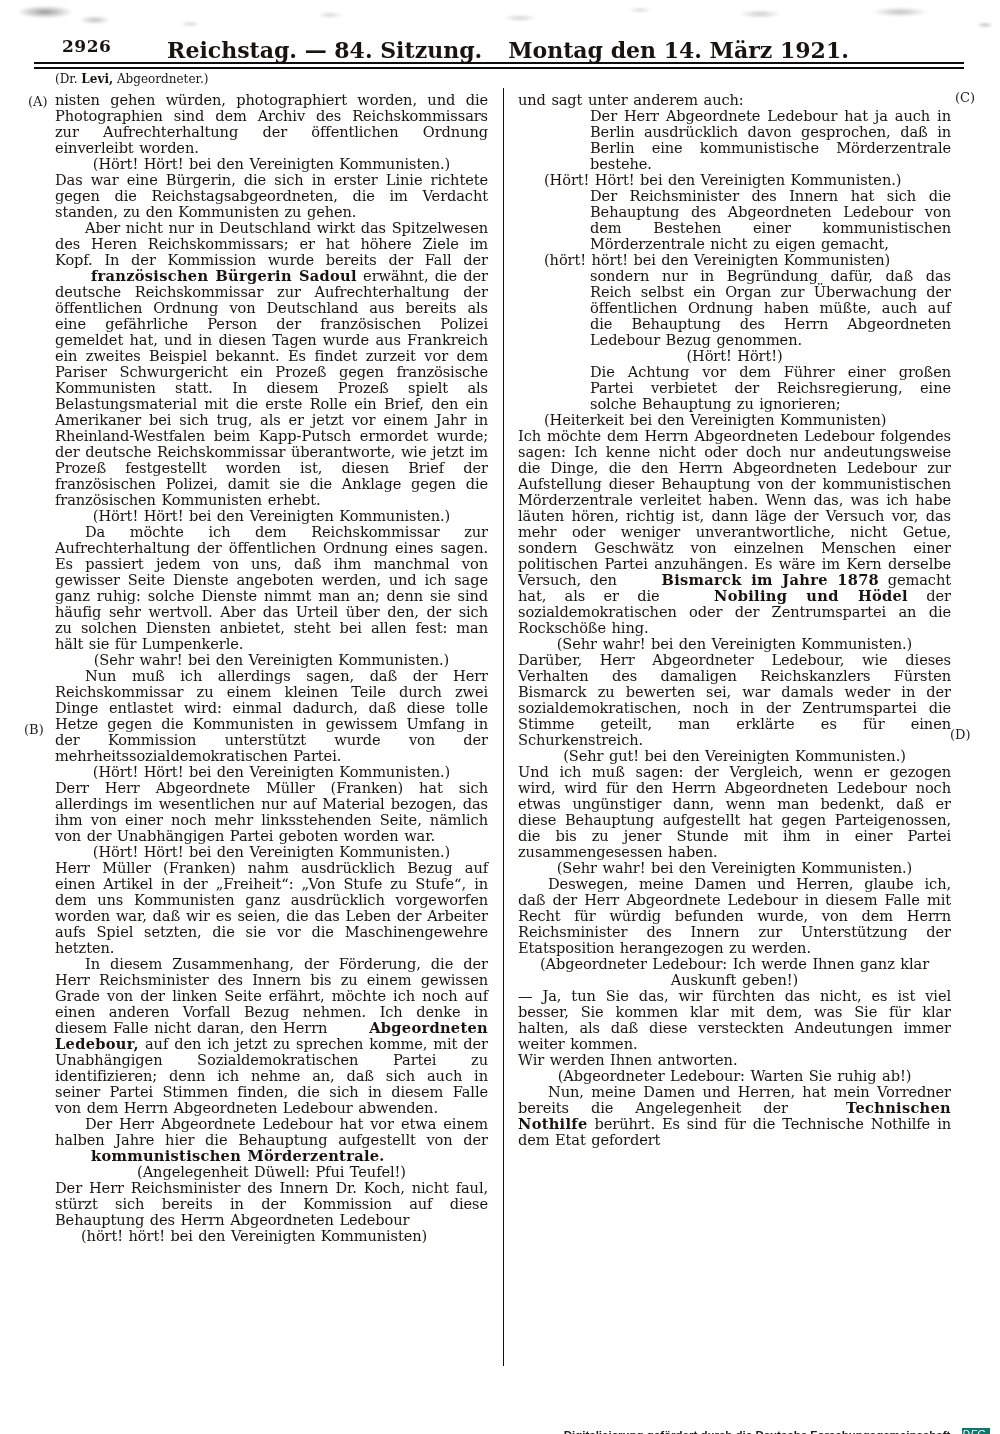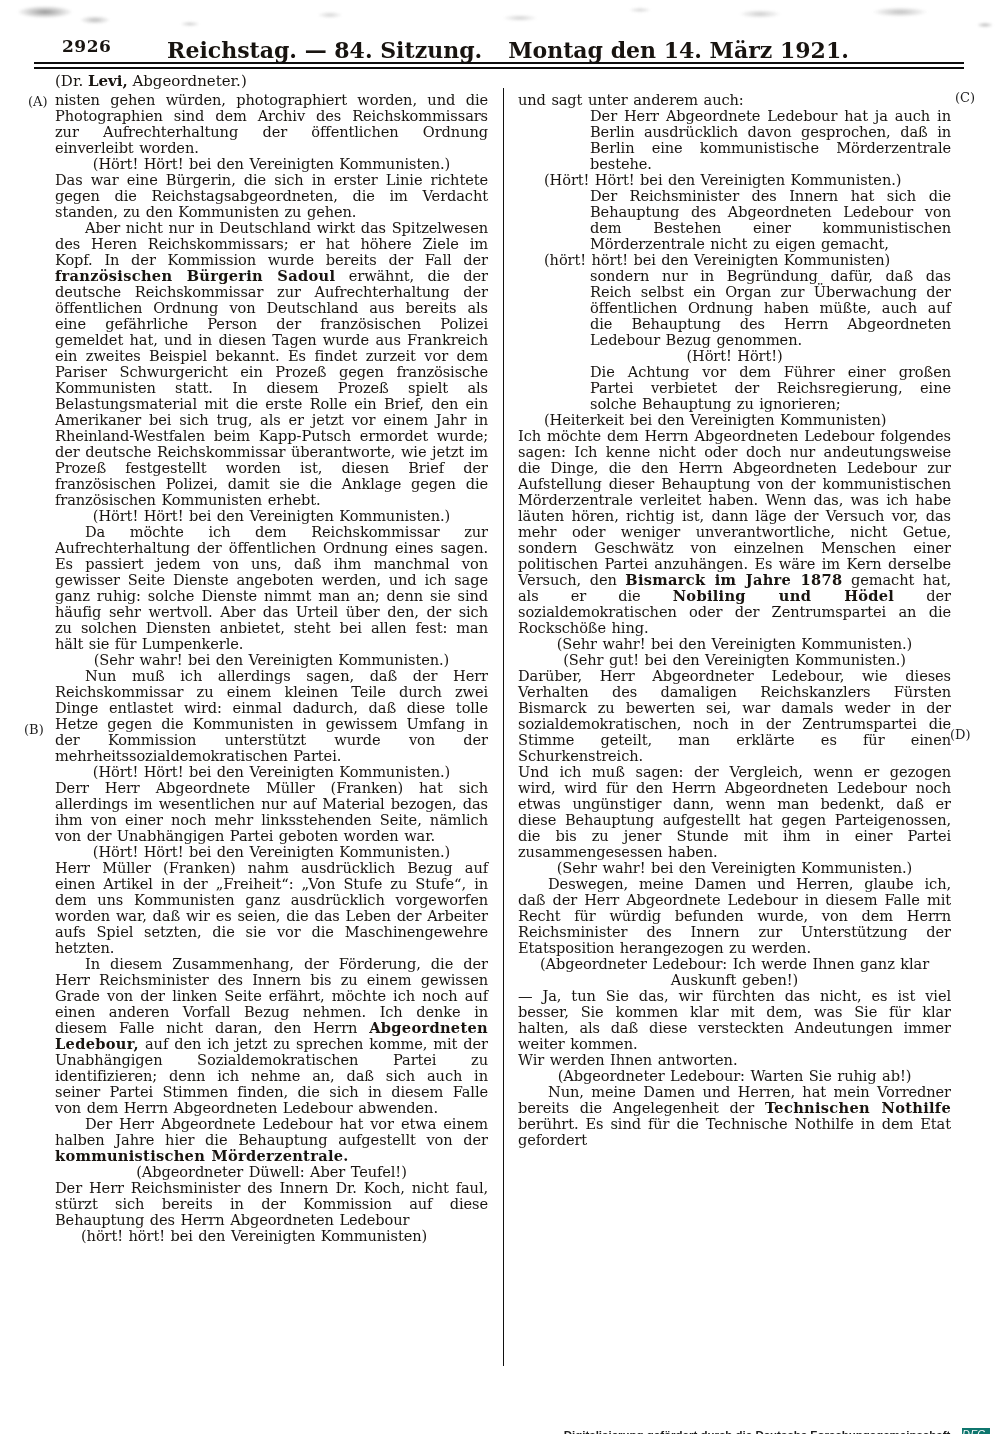--- a/index.html
+++ b/index.html
@@ -36,42 +36,42 @@
   .header-title{
     position:absolute;left:0;width:1000px;top:1px;text-align:center;
     font-size:22px;font-weight:bold;
   }
   .header-title .gap{display:inline-block;width:26px;}
   .double-rule{
     position:absolute;left:34px;top:62px;width:930px;height:3px;
     border-top:2px solid #0c0c0c;border-bottom:2px solid #0c0c0c;
   }
   .speaker-note{
-    position:absolute;left:55px;top:72px;font-size:15px;
+    position:absolute;left:55px;top:72px;font-size:12px;
   }
   .columns{
     position:absolute;left:55px;top:92px;width:896px;
     display:flex;
   }
   .col{width:440px;}
   .col-left{margin-right:16px;}
   .col-right{margin-left:14px;}
   .col-divider{
     position:absolute;left:448px;top:-4px;height:1278px;width:1px;
     background:#111;
   }
   .columns-wrap{position:relative;}
   .para{
     margin:0;
     font-size:14.6px;line-height:16px;
     text-align:justify;
     letter-spacing:-0.1px;
     word-spacing:1px;
   }
-  .para b{letter-spacing:.3px;}
+  .para b{letter-spacing:.3px;margin-left:36px;}
   .body-indent{text-indent:30px;}
   .interjection{text-align:center;text-indent:0;}
   .interjection-left{text-align:left;text-indent:26px;}
   .quote{margin-left:72px;}
   .margin-marker{
     position:absolute;font-size:13px;color:#1c1c1c;
     font-family:"DejaVu Serif","Liberation Serif",serif;
   }
   #marker-a{left:28px;top:94px;}
   #marker-b{left:24px;top:722px;}
@@ -120,39 +120,39 @@
         <p class="para interjection">(Hört! Hört! bei den Vereinigten Kommunisten.)</p>
         <p class="para body-indent">Da möchte ich dem Reichskommissar zur Aufrechterhaltung der öffentlichen Ordnung eines sagen. Es passiert jedem von uns, daß ihm manchmal von gewisser Seite Dienste angeboten werden, und ich sage ganz ruhig: solche Dienste nimmt man an; denn sie sind häufig sehr wertvoll. Aber das Urteil über den, der sich zu solchen Diensten anbietet, steht bei allen fest: man hält sie für Lumpenkerle.</p>
         <p class="para interjection">(Sehr wahr! bei den Vereinigten Kommunisten.)</p>
         <p class="para body-indent">Nun muß ich allerdings sagen, daß der Herr Reichskommissar zu einem kleinen Teile durch zwei Dinge entlastet wird: einmal dadurch, daß diese tolle Hetze gegen die Kommunisten in gewissem Umfang in der Kommission unterstützt wurde von der mehrheitssozialdemokratischen Partei.</p>
         <p class="para interjection">(Hört! Hört! bei den Vereinigten Kommunisten.)</p>
         <p class="para body">Derr Herr Abgeordnete Müller (Franken) hat sich allerdings im wesentlichen nur auf Material bezogen, das ihm von einer noch mehr linksstehenden Seite, nämlich von der Unabhängigen Partei geboten worden war.</p>
         <p class="para interjection">(Hört! Hört! bei den Vereinigten Kommunisten.)</p>
         <p class="para body">Herr Müller (Franken) nahm ausdrücklich Bezug auf einen Artikel in der „Freiheit“: „Von Stufe zu Stufe“, in dem uns Kommunisten ganz ausdrücklich vorgeworfen worden war, daß wir es seien, die das Leben der Arbeiter aufs Spiel setzten, die sie vor die Maschinengewehre hetzten.</p>
         <p class="para body-indent">In diesem Zusammenhang, der Förderung, die der Herr Reichsminister des Innern bis zu einem gewissen Grade von der linken Seite erfährt, möchte ich noch auf einen anderen Vorfall Bezug nehmen. Ich denke in diesem Falle nicht daran, den Herrn <b>Abgeordneten Ledebour,</b> auf den ich jetzt zu sprechen komme, mit der Unabhängigen Sozialdemokratischen Partei zu identifizieren; denn ich nehme an, daß sich auch in seiner Partei Stimmen finden, die sich in diesem Falle von dem Herrn Abgeordneten Ledebour abwenden.</p>
         <p class="para body-indent">Der Herr Abgeordnete Ledebour hat vor etwa einem halben Jahre hier die Behauptung aufgestellt von der <b>kommunistischen Mörderzentrale.</b></p>
-        <p class="para interjection">(Abgeordneter Düwell: Aber Teufel!)</p>
+        <p class="para interjection">(Angelegenheit Düwell: Pfui Teufel!)</p>
         <p class="para body">Der Herr Reichsminister des Innern Dr. Koch, nicht faul, stürzt sich bereits in der Kommission auf diese Behauptung des Herrn Abgeordneten Ledebour</p>
         <p class="para interjection-left">(hört! hört! bei den Vereinigten Kommunisten)</p>
       </div>
     <div class="col-divider"></div>
     <div class="col col-right">
         <p class="para body">und sagt unter anderem auch:</p>
         <p class="para quote">Der Herr Abgeordnete Ledebour hat ja auch in Berlin ausdrücklich davon gesprochen, daß in Berlin eine kommunistische Mörderzentrale bestehe.</p>
         <p class="para interjection-left">(Hört! Hört! bei den Vereinigten Kommunisten.)</p>
         <p class="para quote">Der Reichsminister des Innern hat sich die Behauptung des Abgeordneten Ledebour von dem Bestehen einer kommunistischen Mörderzentrale nicht zu eigen gemacht,</p>
         <p class="para interjection-left">(hört! hört! bei den Vereinigten Kommunisten)</p>
         <p class="para quote">sondern nur in Begründung dafür, daß das Reich selbst ein Organ zur Überwachung der öffentlichen Ordnung haben müßte, auch auf die Behauptung des Herrn Abgeordneten Ledebour Bezug genommen.</p>
         <p class="para interjection">(Hört! Hört!)</p>
         <p class="para quote">Die Achtung vor dem Führer einer großen Partei verbietet der Reichsregierung, eine solche Behauptung zu ignorieren;</p>
         <p class="para interjection-left">(Heiterkeit bei den Vereinigten Kommunisten)</p>
         <p class="para body">Ich möchte dem Herrn Abgeordneten Ledebour folgendes sagen: Ich kenne nicht oder doch nur andeutungsweise die Dinge, die den Herrn Abgeordneten Ledebour zur Aufstellung dieser Behauptung von der kommunistischen Mörderzentrale verleitet haben. Wenn das, was ich habe läuten hören, richtig ist, dann läge der Versuch vor, das mehr oder weniger unverantwortliche, nicht Getue, sondern Geschwätz von einzelnen Menschen einer politischen Partei anzuhängen. Es wäre im Kern derselbe Versuch, den <b>Bismarck im Jahre 1878</b> gemacht hat, als er die <b>Nobiling und Hödel</b> der sozialdemokratischen oder der Zentrumspartei an die Rockschöße hing.</p>
         <p class="para interjection">(Sehr wahr! bei den Vereinigten Kommunisten.)</p>
+        <p class="para body">Darüber, Herr Abgeordneter Ledebour, wie dieses Verhalten des damaligen Reichskanzlers Fürsten Bismarck zu bewerten sei, war damals weder in der sozialdemokratischen, noch in der Zentrumspartei die Stimme geteilt, man erklärte es für einen Schurkenstreich.</p>
         <p class="para interjection">(Sehr gut! bei den Vereinigten Kommunisten.)</p>
-        <p class="para body">Darüber, Herr Abgeordneter Ledebour, wie dieses Verhalten des damaligen Reichskanzlers Fürsten Bismarck zu bewerten sei, war damals weder in der sozialdemokratischen, noch in der Zentrumspartei die Stimme geteilt, man erklärte es für einen Schurkenstreich.</p>
         <p class="para body">Und ich muß sagen: der Vergleich, wenn er gezogen wird, wird für den Herrn Abgeordneten Ledebour noch etwas ungünstiger dann, wenn man bedenkt, daß er diese Behauptung aufgestellt hat gegen Parteigenossen, die bis zu jener Stunde mit ihm in einer Partei zusammengesessen haben.</p>
         <p class="para interjection">(Sehr wahr! bei den Vereinigten Kommunisten.)</p>
         <p class="para body-indent">Deswegen, meine Damen und Herren, glaube ich, daß der Herr Abgeordnete Ledebour in diesem Falle mit Recht für würdig befunden wurde, von dem Herrn Reichsminister des Innern zur Unterstützung der Etatsposition herangezogen zu werden.</p>
         <p class="para interjection">(Abgeordneter Ledebour: Ich werde Ihnen ganz klar Auskunft geben!)</p>
         <p class="para body">— Ja, tun Sie das, wir fürchten das nicht, es ist viel besser, Sie kommen klar mit dem, was Sie für klar halten, als daß diese versteckten Andeutungen immer weiter kommen.</p>
         <p class="para body">Wir werden Ihnen antworten.</p>
         <p class="para interjection">(Abgeordneter Ledebour: Warten Sie ruhig ab!)</p>
         <p class="para body-indent">Nun, meine Damen und Herren, hat mein Vorredner bereits die Angelegenheit der <b>Technischen Nothilfe</b> berührt. Es sind für die Technische Nothilfe in dem Etat gefordert</p>
       </div>
   </div>

